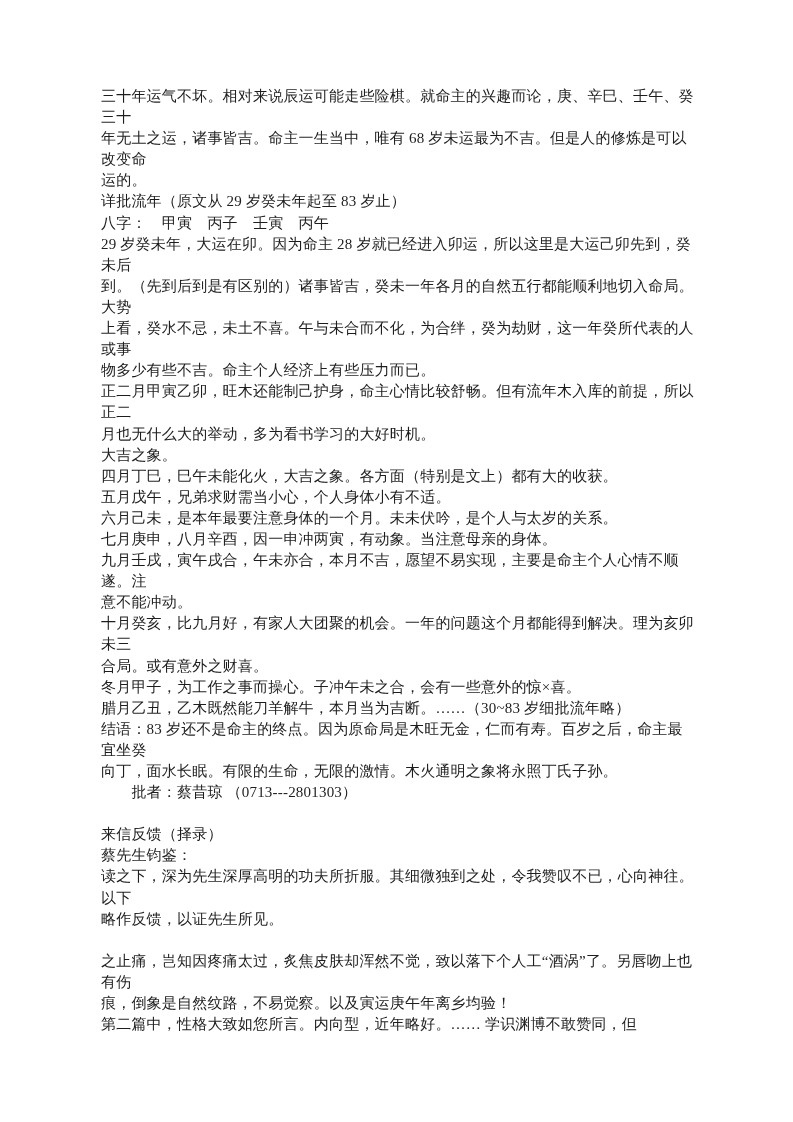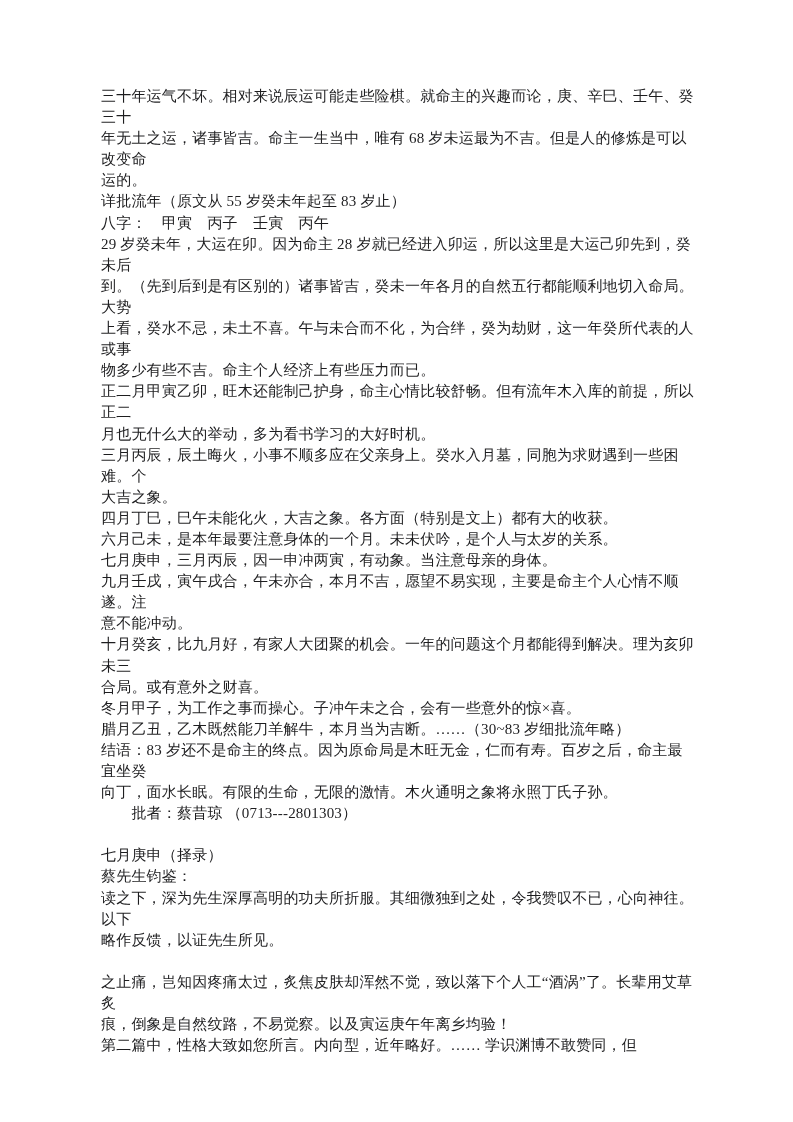--- a/index.html
+++ b/index.html
@@ -31,45 +31,45 @@
   }
 </style>
 </head>
 <body>
 
 <div class="page">
   <div class="doc" id="doc">
       <div class="line">三十年运气不坏。相对来说辰运可能走些险棋。就命主的兴趣而论，庚、辛巳、壬午、癸三十</div>
       <div class="line">年无土之运，诸事皆吉。命主一生当中，唯有 68 岁未运最为不吉。但是人的修炼是可以改变命</div>
       <div class="line">运的。</div>
-      <div class="line">详批流年（原文从 55 岁癸未年起至 83 岁止）</div>
+      <div class="line">详批流年（原文从 29 岁癸未年起至 83 岁止）</div>
       <div class="line">八字：　甲寅　丙子　壬寅　丙午</div>
       <div class="line">29 岁癸未年，大运在卯。因为命主 28 岁就已经进入卯运，所以这里是大运己卯先到，癸未后</div>
       <div class="line">到。（先到后到是有区别的）诸事皆吉，癸未一年各月的自然五行都能顺利地切入命局。大势</div>
       <div class="line">上看，癸水不忌，未土不喜。午与未合而不化，为合绊，癸为劫财，这一年癸所代表的人或事</div>
       <div class="line">物多少有些不吉。命主个人经济上有些压力而已。</div>
       <div class="line">正二月甲寅乙卯，旺木还能制己护身，命主心情比较舒畅。但有流年木入库的前提，所以正二</div>
       <div class="line">月也无什么大的举动，多为看书学习的大好时机。</div>
-      <div class="line">三月丙辰，辰土晦火，小事不顺多应在父亲身上。癸水入月墓，同胞为求财遇到一些困难。个</div>
       <div class="line">大吉之象。</div>
       <div class="line">四月丁巳，巳午未能化火，大吉之象。各方面（特别是文上）都有大的收获。</div>
+      <div class="line">五月戊午，兄弟求财需当小心，个人身体小有不适。</div>
       <div class="line">六月己未，是本年最要注意身体的一个月。未未伏吟，是个人与太岁的关系。</div>
-      <div class="line">七月庚申，三月丙辰，因一申冲两寅，有动象。当注意母亲的身体。</div>
+      <div class="line">七月庚申，八月辛酉，因一申冲两寅，有动象。当注意母亲的身体。</div>
       <div class="line">九月壬戌，寅午戌合，午未亦合，本月不吉，愿望不易实现，主要是命主个人心情不顺遂。注</div>
       <div class="line">意不能冲动。</div>
       <div class="line">十月癸亥，比九月好，有家人大团聚的机会。一年的问题这个月都能得到解决。理为亥卯未三</div>
       <div class="line">合局。或有意外之财喜。</div>
       <div class="line">冬月甲子，为工作之事而操心。子冲午未之合，会有一些意外的惊×喜。</div>
       <div class="line">腊月乙丑，乙木既然能刀羊解牛，本月当为吉断。……（30~83 岁细批流年略）</div>
       <div class="line">结语：83 岁还不是命主的终点。因为原命局是木旺无金，仁而有寿。百岁之后，命主最宜坐癸</div>
       <div class="line">向丁，面水长眠。有限的生命，无限的激情。木火通明之象将永照丁氏子孙。</div>
       <div class="line">　　批者：蔡昔琼 （0713---2801303）</div>
       <div class="line"></div>
-      <div class="line">七月庚申（择录）</div>
+      <div class="line">来信反馈（择录）</div>
       <div class="line">蔡先生钧鉴：</div>
       <div class="line">读之下，深为先生深厚高明的功夫所折服。其细微独到之处，令我赞叹不已，心向神往。以下</div>
       <div class="line">略作反馈，以证先生所见。</div>
       <div class="line"></div>
-      <div class="line">之止痛，岂知因疼痛太过，炙焦皮肤却浑然不觉，致以落下个人工“酒涡”了。长辈用艾草炙</div>
+      <div class="line">之止痛，岂知因疼痛太过，炙焦皮肤却浑然不觉，致以落下个人工“酒涡”了。另唇吻上也有伤</div>
       <div class="line">痕，倒象是自然纹路，不易觉察。以及寅运庚午年离乡均验！</div>
       <div class="line">第二篇中，性格大致如您所言。内向型，近年略好。…… 学识渊博不敢赞同，但</div>
     </div>
 </div>
 
 </body></html>

